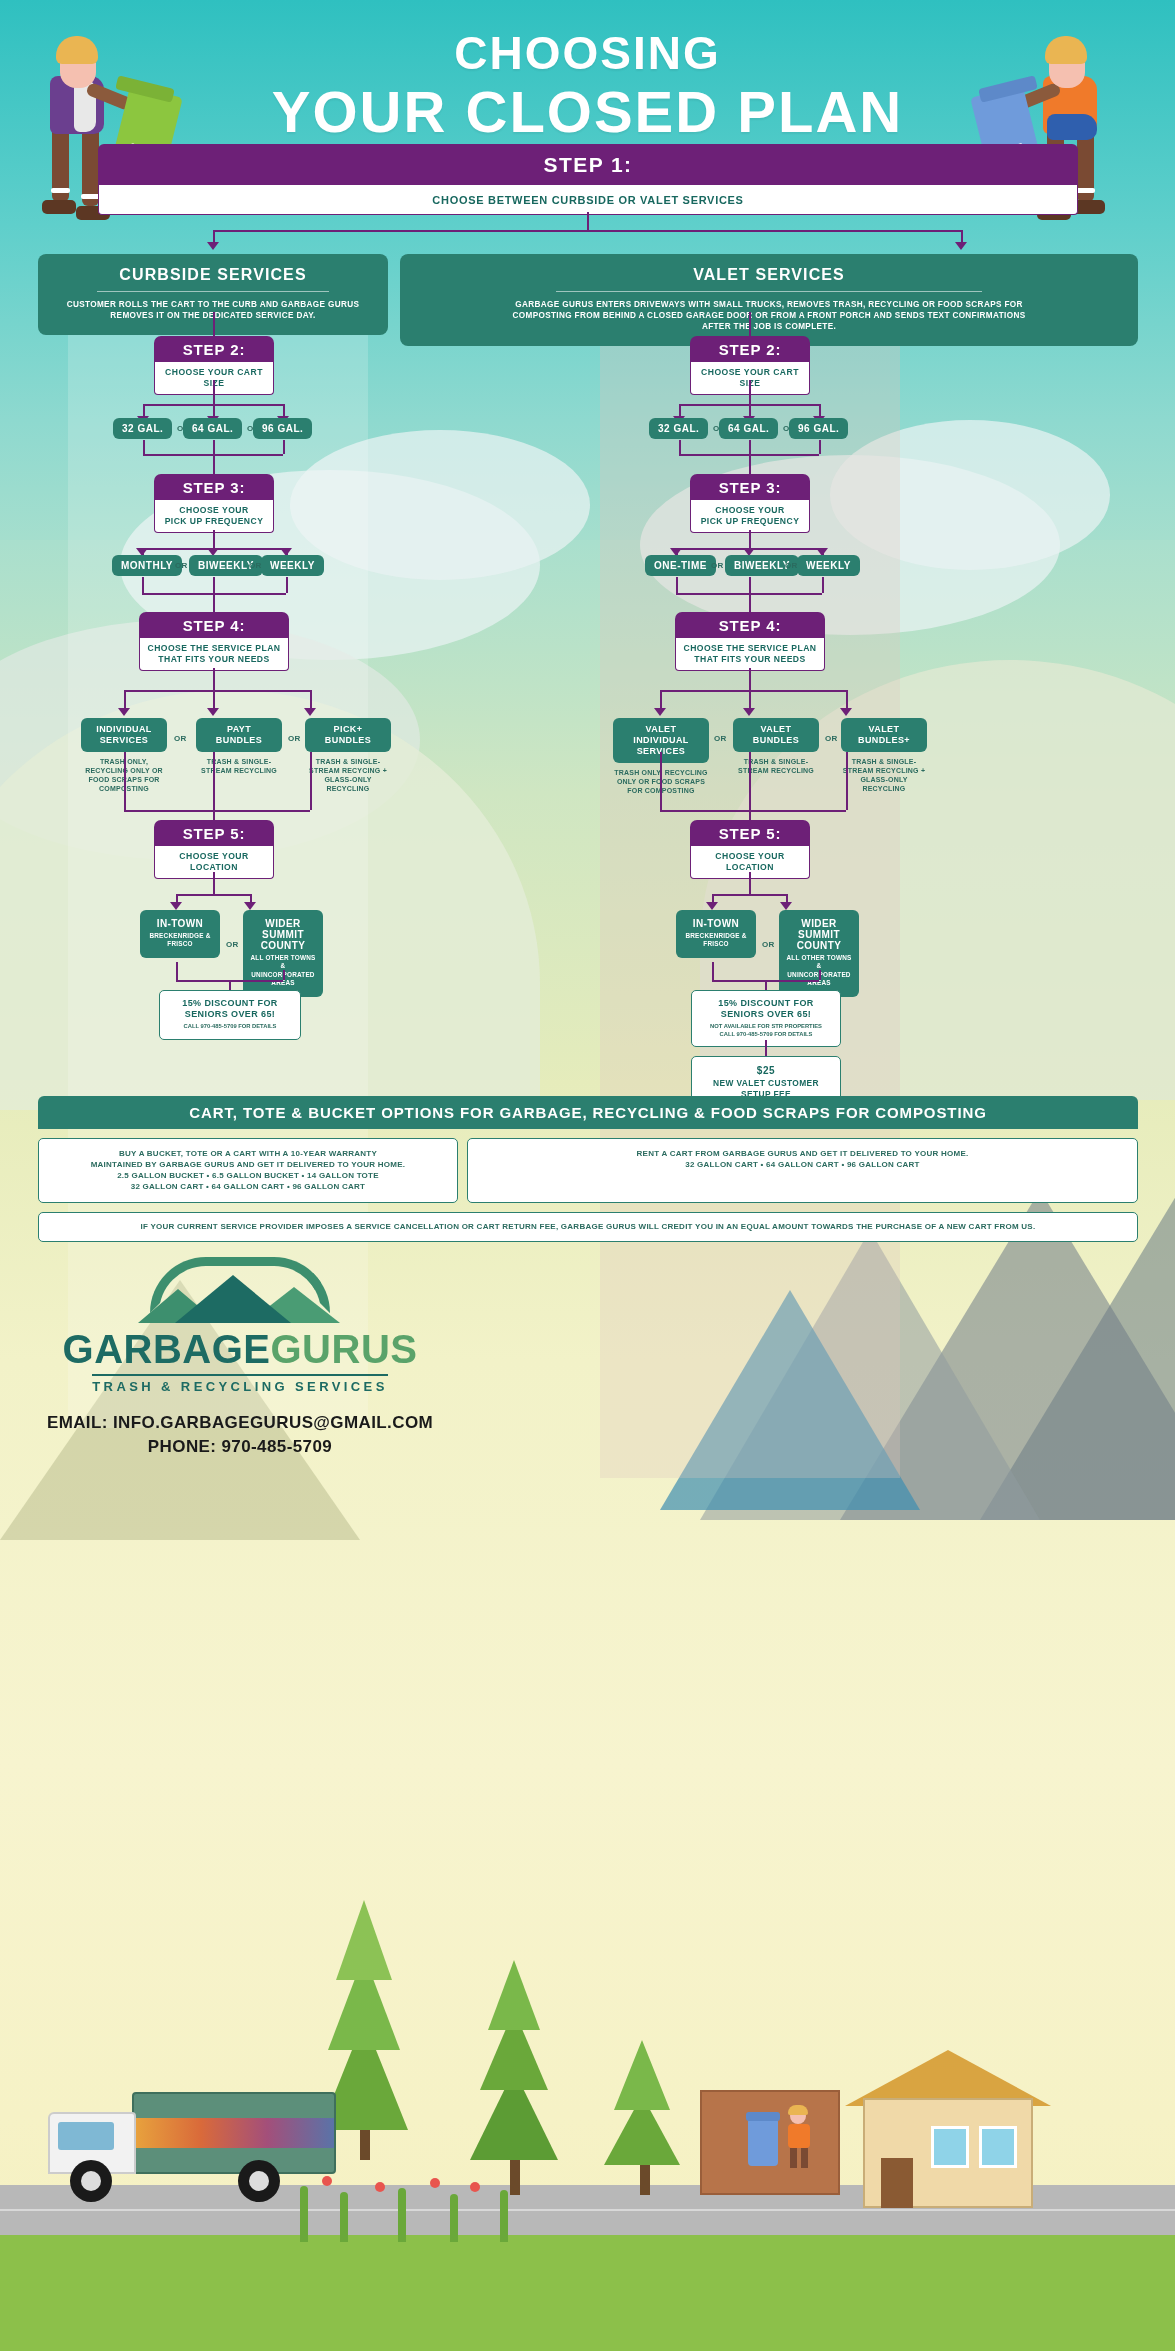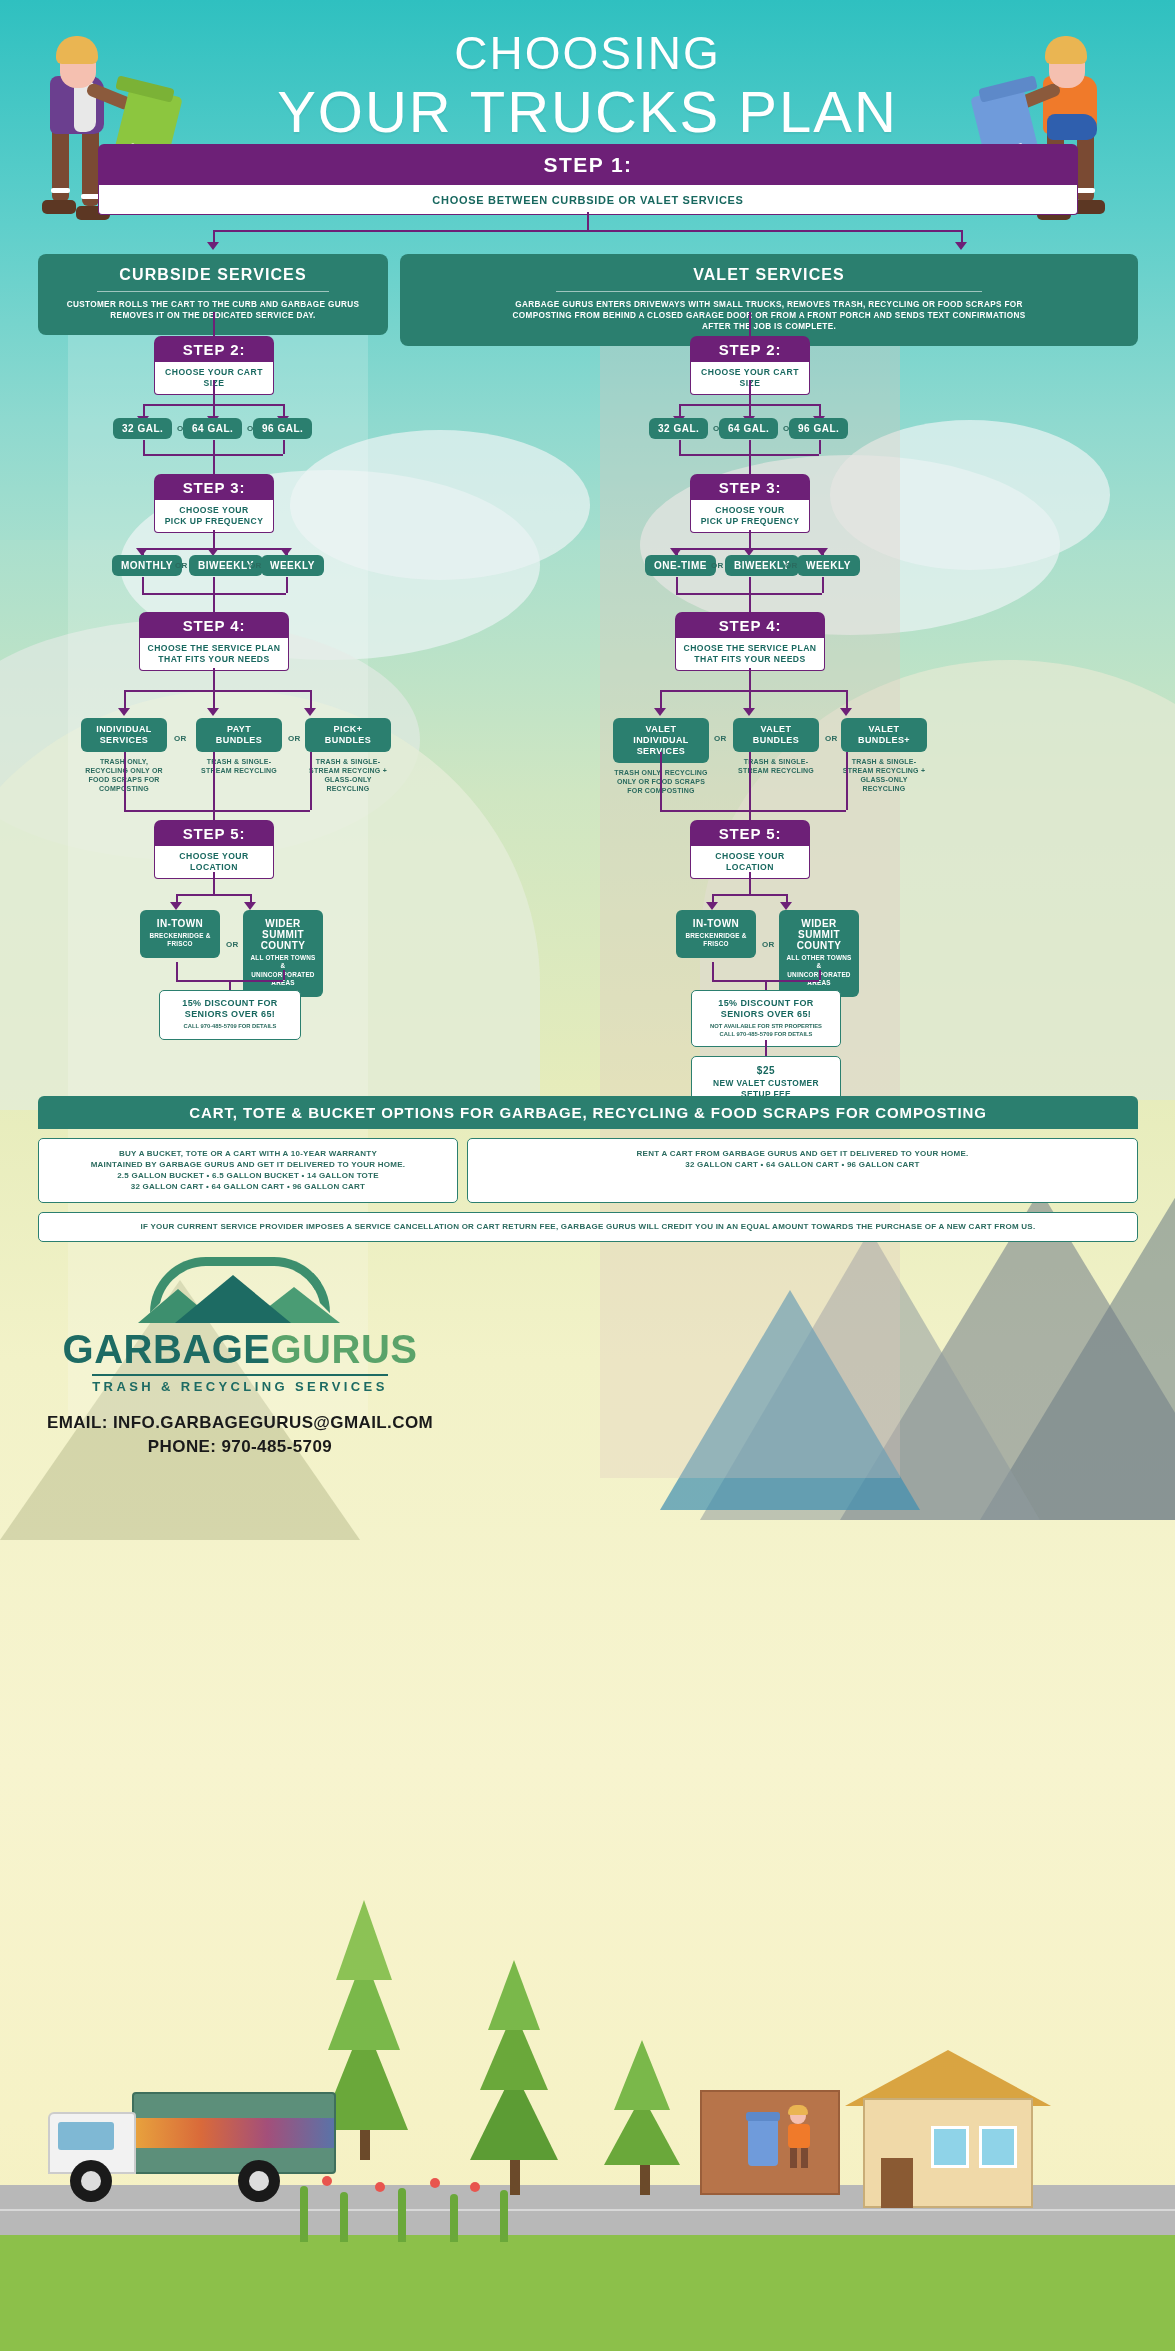--- a/index.html
+++ b/index.html
@@ -75,21 +75,21 @@
   }
   .mtn5{
     position:absolute; left:0px; top:1280px;
     width:0;height:0;border-left:180px solid transparent;border-right:180px solid transparent;
     border-bottom:260px solid #9aa06f; opacity:.35;
   }
 
   
   .header-title{
     position:absolute; left:0; top:26px; width:1175px; text-align:center;
-    color:#fff; font-weight:normal; letter-spacing:2px;
+    color:#fff; font-weight:bold; letter-spacing:2px;
     text-shadow:0 2px 2px rgba(0,0,0,.06);
   }
   .ht-1{ font-size:46px; line-height:54px; }
   .ht-2{ font-size:58px; line-height:64px; }
 
   
   .worker{ position:absolute; }
   .w-left{ left:30px; top:28px; width:160px; height:190px; }
   .w-right{ left:985px; top:28px; width:160px; height:190px; }
   .leg{ position:absolute; background:#7a4a33; border-radius:6px;}
@@ -297,21 +297,21 @@
   <div class="mtn4"></div>
   <div class="mtn2"></div>
   <div class="mtn1"></div>
   <div class="mtn3"></div>
   <div class="mtn5"></div>
   <div class="band-left"></div>
   <div class="band-right"></div>
 
   <div class="header-title">
     <div class="ht-1">CHOOSING</div>
-    <div class="ht-2">YOUR TRUCKS PLAN</div>
+    <div class="ht-2">YOUR CLOSED PLAN</div>
   </div>
 
   <div class="worker w-left">
     <div class="leg" style="left:22px;top:96px;width:17px;height:78px;"></div>
     <div class="leg" style="left:52px;top:96px;width:17px;height:82px;"></div>
     <div class="sock" style="left:21px;top:160px;width:19px;"></div>
     <div class="sock" style="left:51px;top:166px;width:19px;"></div>
     <div class="shoe" style="left:12px;top:172px;width:34px;height:14px;"></div>
     <div class="shoe" style="left:46px;top:178px;width:34px;height:14px;"></div>
     <div class="torso" style="left:20px;top:48px;width:54px;height:58px;background:#6b3f8f;"></div>

